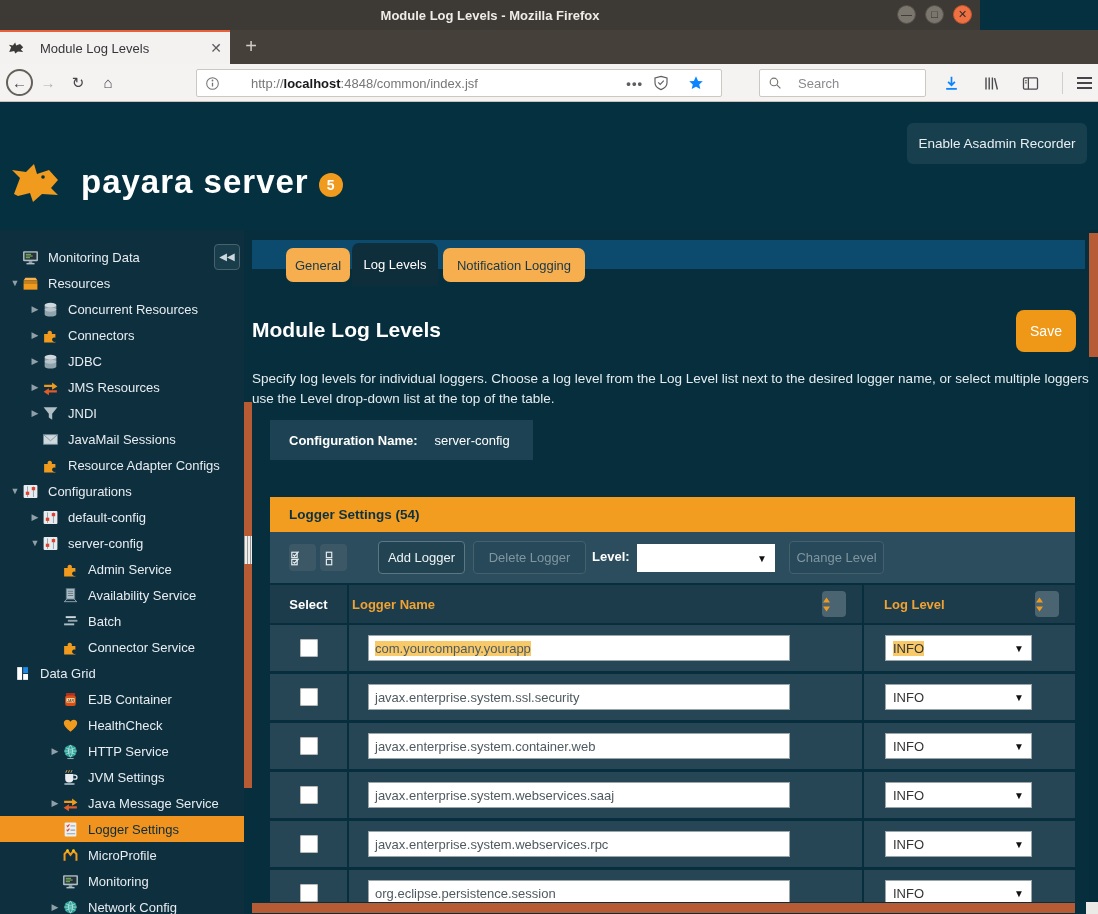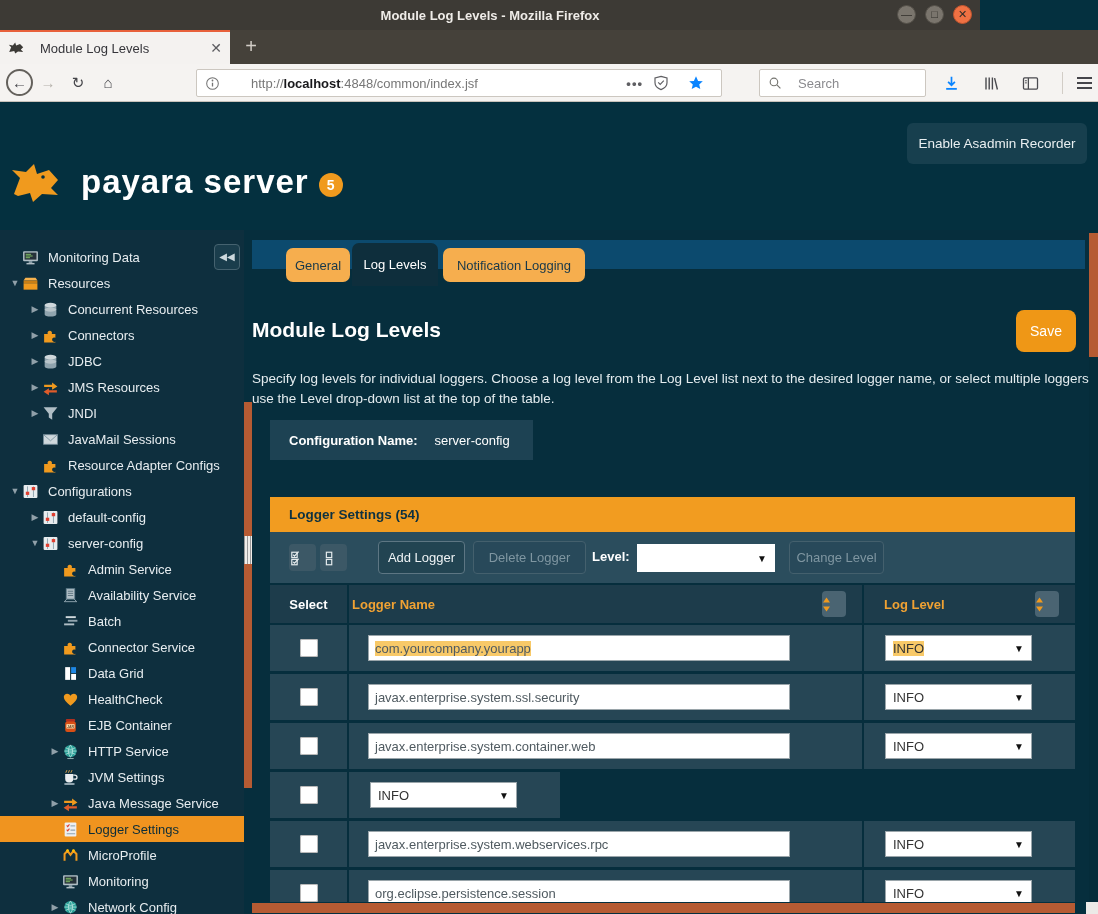--- a/index.html
+++ b/index.html
@@ -437,51 +437,51 @@
       </div>
       <div class="side-item" style="padding-left: 48px;">
         <span class="tree-arrow"></span>
         <span class="ico">
           <svg viewBox="0 0 16 16">
             <path d="M2 6.6h3.4a2.1 2.1 0 1 1 3.8 0h3.4v3.5a2.1 2.1 0 1 0 0 3.7v.7H2z" fill="#f09a1e"></path>
           </svg>
         </span>
         <span>Connector Service</span>
       </div>
-      <div class="side-item" style="padding-left: 48px;">
+      <div class="side-item" style="">
         <span class="tree-arrow"></span>
         <span class="ico">
           <svg viewBox="0 0 16 16">
             <rect x="3" y="2" width="4.6" height="12" fill="#ffffff"></rect>
             <rect x="8.6" y="2" width="4.6" height="5.6" fill="#1e88e5"></rect>
             <rect x="8.6" y="8.4" width="4.6" height="5.6" fill="#ffffff"></rect>
           </svg>
         </span>
         <span>Data Grid</span>
-      </div>
-      <div class="side-item" style="padding-left: 48px;">
-        <span class="tree-arrow"></span>
-        <span class="ico">
-          <svg viewBox="0 0 16 16">
-            <path d="M8 13.8C3.9 10.7 1.7 8.1 1.7 5.7c0-1.9 1.4-3.2 3.2-3.2 1.2 0 2.5.7 3.1 1.9.6-1.2 1.9-1.9 3.1-1.9 1.8 0 3.2 1.3 3.2 3.2 0 2.4-2.2 5-6.3 8.1z" fill="#f09a1e"></path>
-          </svg>
-        </span>
-        <span>HealthCheck</span>
       </div>
       <div class="side-item" style="padding-left: 48px;">
         <span class="tree-arrow"></span>
         <span class="ico">
           <svg viewBox="0 0 16 16">
             <rect x="3.6" y="1.8" width="8.8" height="2.8" rx="1" fill="#b03020"></rect>
             <rect x="3" y="4.2" width="10" height="10" rx="2" fill="#d84f15"></rect>
             <rect x="4.2" y="6.8" width="7.6" height="4" fill="#ffe9b8"></rect>
             <text x="8" y="9.9" font-size="3.4" text-anchor="middle" fill="#6b4226" font-weight="bold">JAR</text>
           </svg>
         </span>
         <span>EJB Container</span>
+      </div>
+      <div class="side-item" style="padding-left: 48px;">
+        <span class="tree-arrow"></span>
+        <span class="ico">
+          <svg viewBox="0 0 16 16">
+            <path d="M8 13.8C3.9 10.7 1.7 8.1 1.7 5.7c0-1.9 1.4-3.2 3.2-3.2 1.2 0 2.5.7 3.1 1.9.6-1.2 1.9-1.9 3.1-1.9 1.8 0 3.2 1.3 3.2 3.2 0 2.4-2.2 5-6.3 8.1z" fill="#f09a1e"></path>
+          </svg>
+        </span>
+        <span>HealthCheck</span>
       </div>
       <div class="side-item" style="padding-left: 48px;">
         <span class="tree-arrow">▶</span>
         <span class="ico">
           <svg viewBox="0 0 16 16">
             <circle cx="8" cy="7.6" r="5.8" fill="#2aa198"></circle>
             <path d="M2.2 7.6h11.6M8 1.8a9.5 9.5 0 0 1 0 11.6M8 1.8a9.5 9.5 0 0 0 0 11.6M3.4 4.4a8 8 0 0 0 9.2 0M3.4 10.8a8 8 0 0 1 9.2 0" stroke="#bfe8e2" stroke-width=".7" fill="none"></path>
             <path d="M5 14.6h6" stroke="#8aa" stroke-width="1"></path>
           </svg>
         </span>
@@ -690,20 +690,25 @@
               <span class="val" style="flex: 0 0 auto;">INFO</span>
               <span style="flex: 1 1 0%;"></span>
               <span class="sel-arrow">▼</span>
             </div>
           </div>
         </div>
         <div class="trow">
           <div class="td sel">
             <div class="cb"></div>
           </div>
+          <div class="td logger">
+            <div class="text-input">
+              <span>javax.enterprise.system.webservices.saaj</span>
+            </div>
+          </div>
           <div class="td level">
             <div class="select-box">
               <span class="val" style="flex: 0 0 auto;">INFO</span>
               <span style="flex: 1 1 0%;"></span>
               <span class="sel-arrow">▼</span>
             </div>
           </div>
         </div>
         <div class="trow">
           <div class="td sel">

